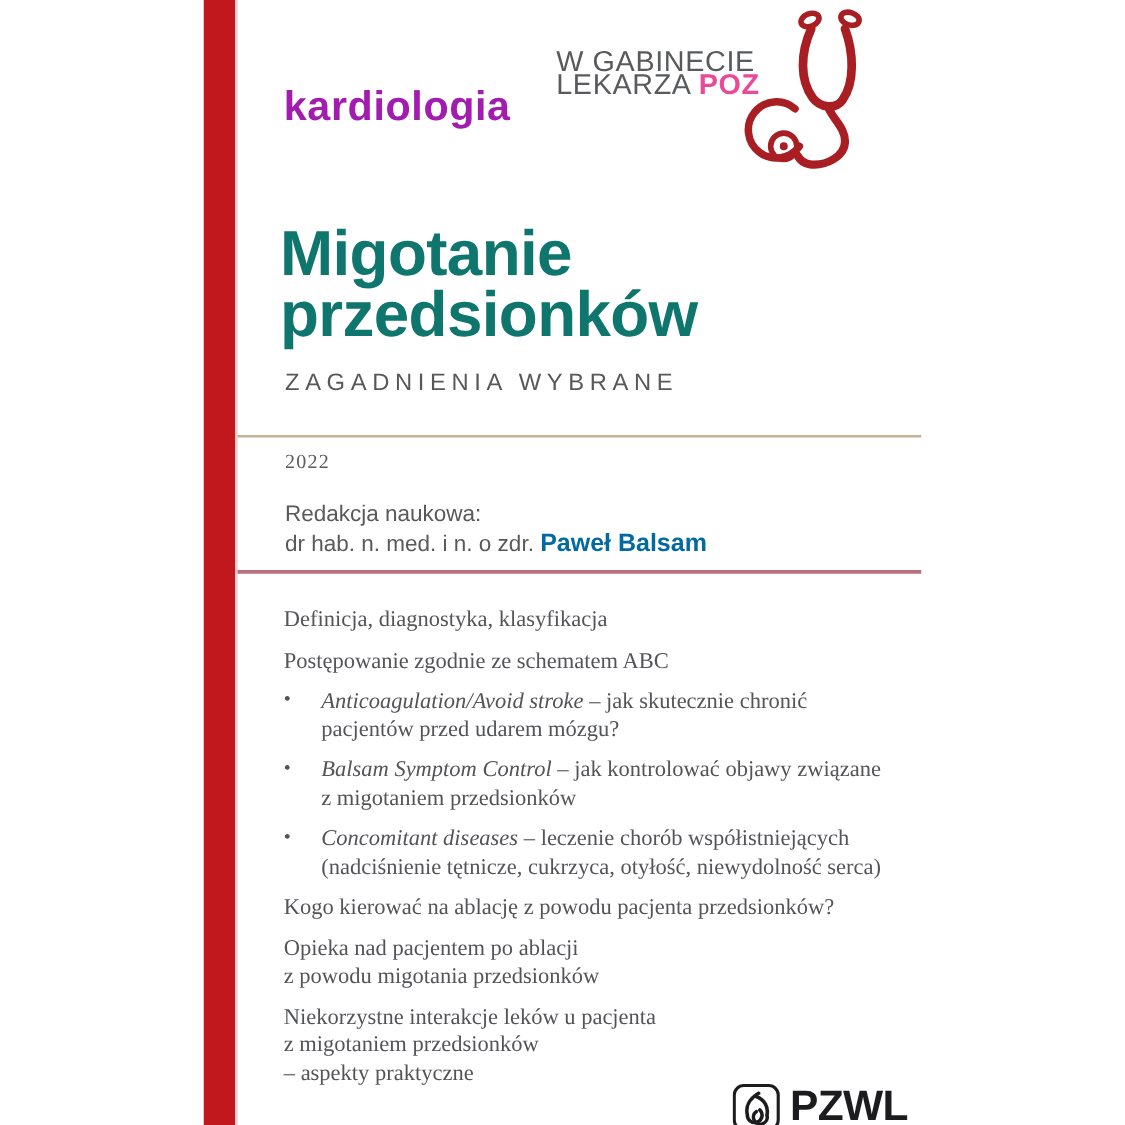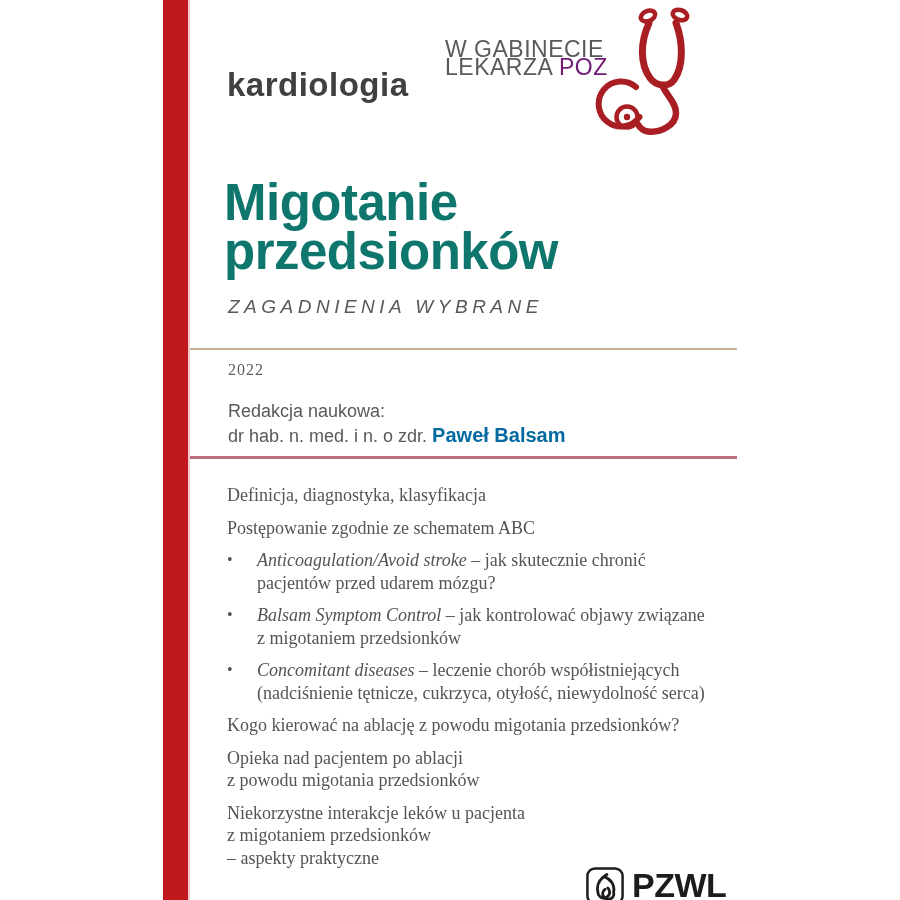--- a/index.html
+++ b/index.html
@@ -15,43 +15,43 @@
   .red-bar{
     left:163px;top:0;width:25px;height:900px;
     background:#c0181d;
     box-shadow:2px 0 0 rgba(192,24,29,.22);
   }
 
   
   .series{
     left:227px;top:66px;
     font-size:33px;font-weight:700;letter-spacing:.5px;
-    color:#404040;
+    color:#a21caf;
   }
 
   
   .brand-text{
     left:445px;top:40px;width:180px;
     font-size:23px;line-height:18px;letter-spacing:.5px;
     color:#595a5c;font-weight:500;
   }
-  .brand-text b{color:#701a75;font-weight:400;}
+  .brand-text b{color:#ec4899;font-weight:700;}
 
   .steth{left:595px;top:0;width:125px;height:145px;}
 
   
   .title{
     left:224px;top:178px;
     font-size:51px;line-height:49px;font-weight:700;letter-spacing:-.5px;
     color:#0f766e;
   }
   .subtitle{
     left:228px;top:296px;
     font-size:19px;letter-spacing:4.5px;
-    color:#57585a;font-weight:500;font-style:italic;
+    color:#57585a;font-weight:500;
   }
 
   .rule{left:190px;width:547px;height:2px;}
   .rule-tan{top:348px;background:#c6b295;}
   .rule-rose{top:456px;background:#bb6e7d;height:3px;}
 
   .year{
     left:228px;top:361px;
     font-family:Liberation Serif, serif;
     font-size:16px;letter-spacing:1px;color:#5c5d5f;
@@ -131,21 +131,21 @@
 
 <div class="abs topics" id="topics">
     <div class="topic"><div class="t">Definicja, diagnostyka, klasyfikacja</div></div>
     <div class="topic"><div class="t">Postępowanie zgodnie ze schematem ABC</div></div>
     <div class="topic bulleted"><span class="bullet">•</span><div class="t"><i>Anticoagulation/Avoid stroke</i> – jak skutecznie chronić
 pacjentów przed udarem mózgu?</div></div>
     <div class="topic bulleted"><span class="bullet">•</span><div class="t"><i>Balsam Symptom Control</i> – jak kontrolować objawy związane
 z migotaniem przedsionków</div></div>
     <div class="topic bulleted"><span class="bullet">•</span><div class="t"><i>Concomitant diseases</i> – leczenie chorób współistniejących
 (nadciśnienie tętnicze, cukrzyca, otyłość, niewydolność serca)</div></div>
-    <div class="topic"><div class="t">Kogo kierować na ablację z powodu migotania przedsionków?</div></div>
+    <div class="topic"><div class="t">Kogo kierować na ablację z powodu pacjenta przedsionków?</div></div>
     <div class="topic"><div class="t">Opieka nad pacjentem po ablacji
 z powodu migotania przedsionków</div></div>
     <div class="topic"><div class="t">Niekorzystne interakcje leków u pacjenta
 z migotaniem przedsionków
 – aspekty praktyczne</div></div>
   </div>
 
 <div class="abs pzwl">
   <svg class="pzwl-mark" viewBox="0 0 40 40" fill="none" xmlns="http://www.w3.org/2000/svg">
     <rect x="1.5" y="1.5" width="37" height="37" rx="8" stroke="#1c1c1e" stroke-width="2.6"></rect>

